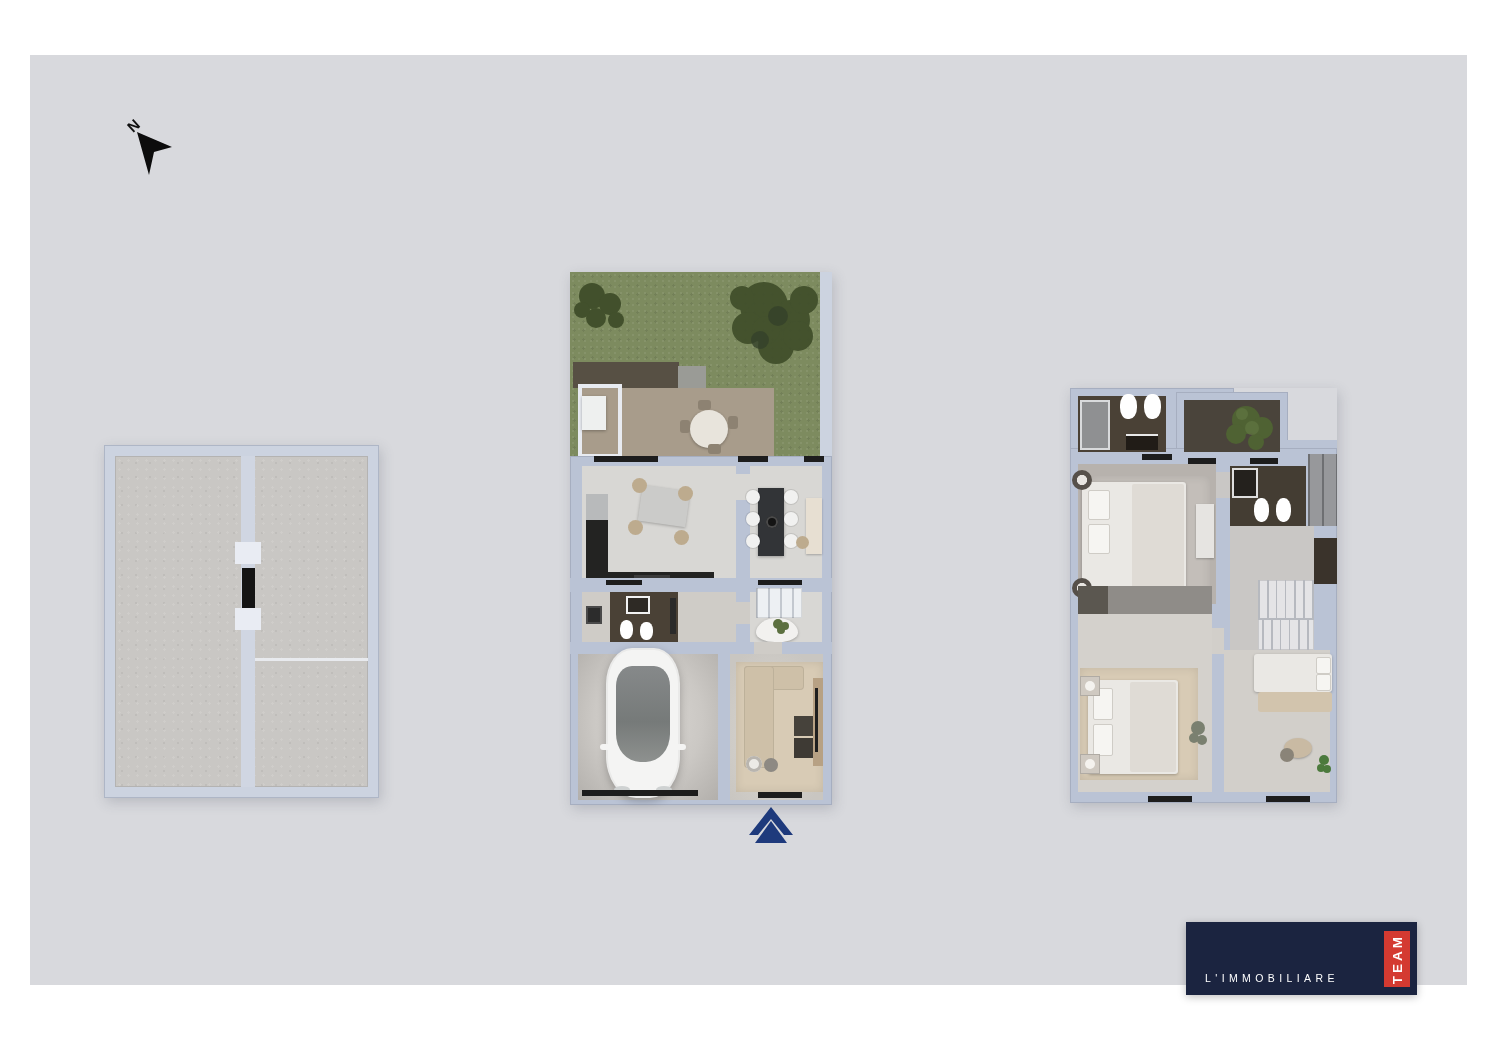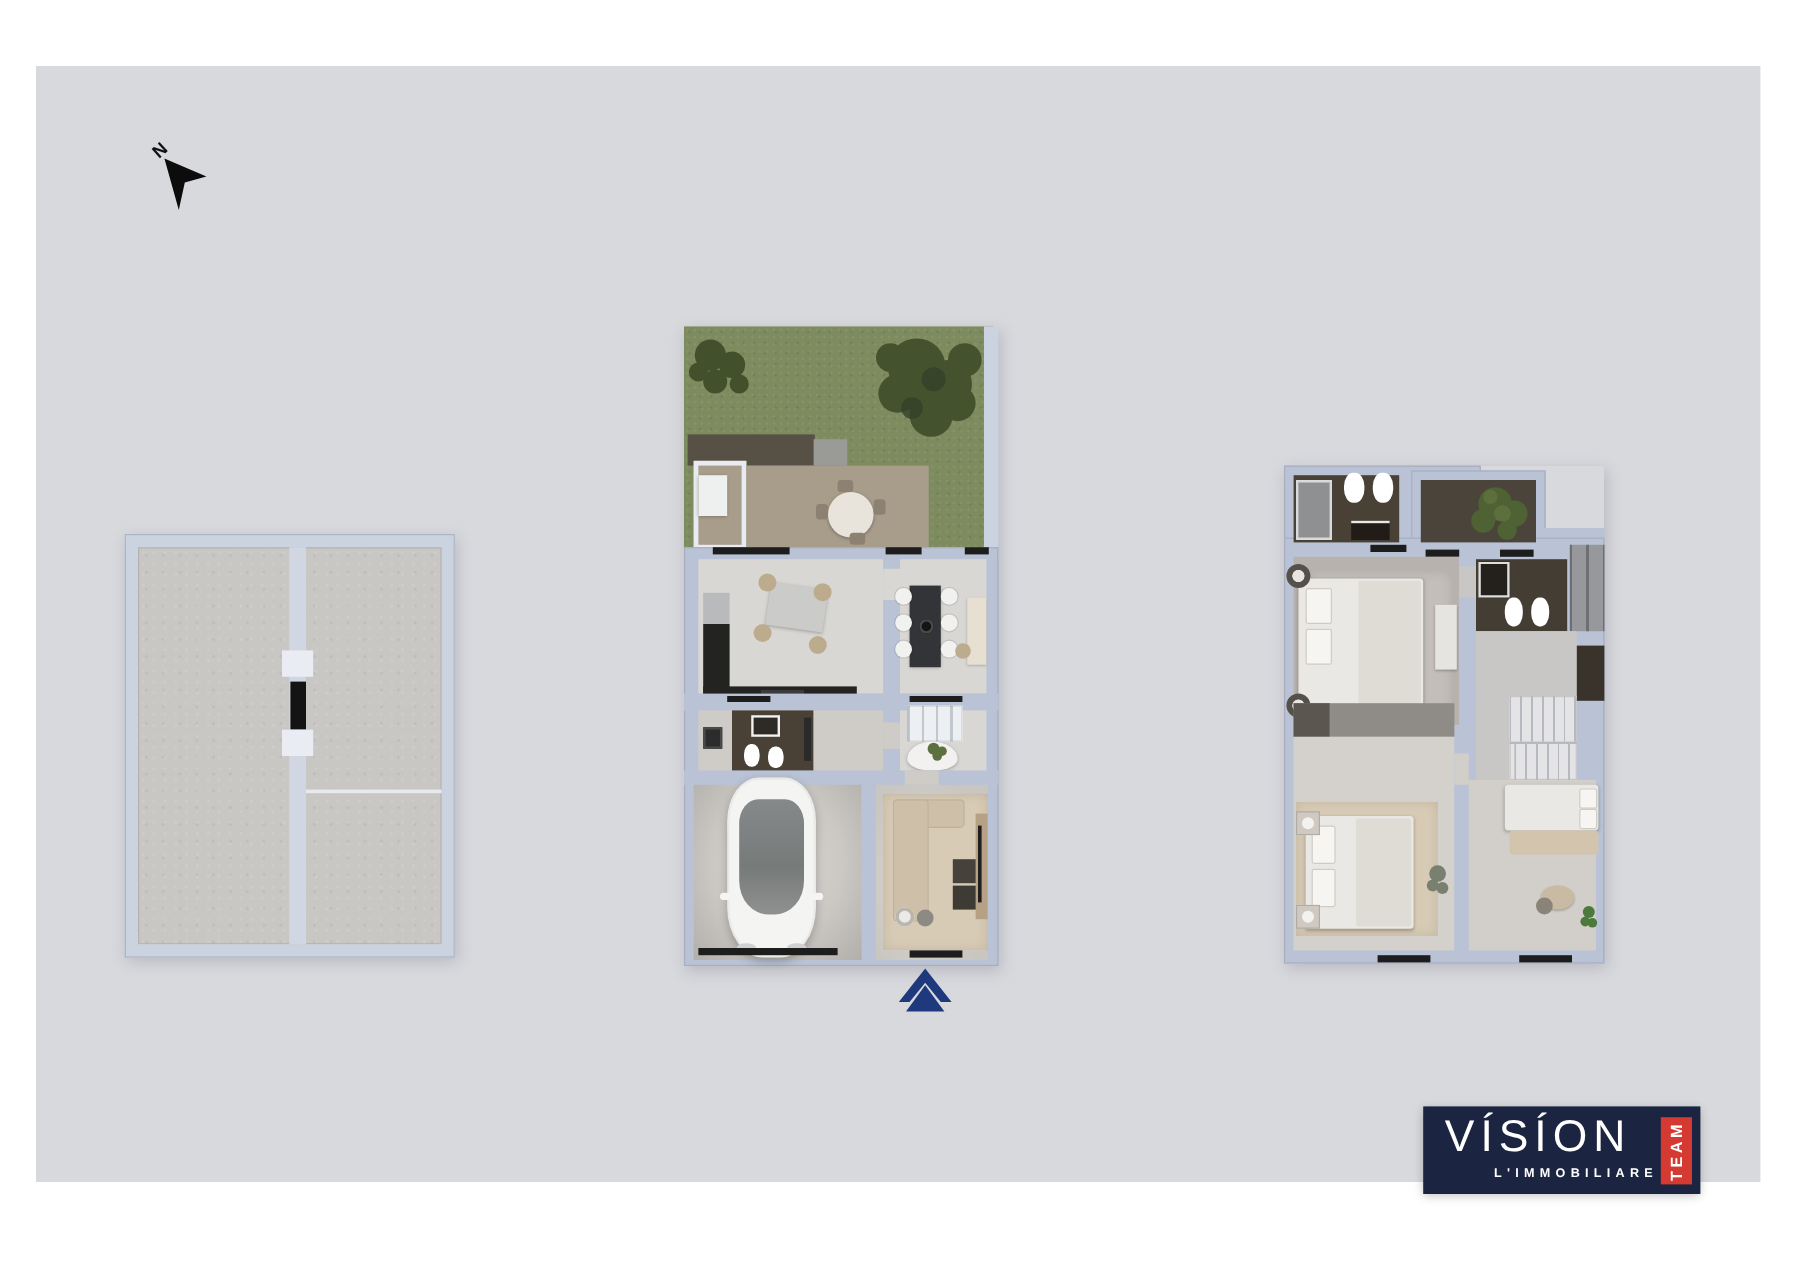--- a/index.html
+++ b/index.html
@@ -55,21 +55,21 @@
   .stairs{background:var(--stairs,#e4e4e6);box-shadow:inset 0 0 0 1px rgba(0,0,0,.12);}
   .flight{background-image:repeating-linear-gradient(90deg,#b6b9bf 0 1.5px,transparent 1.5px 9px);}
   .cabinetG{background:var(--cabinet_gray,#97989b);
     background-image:repeating-linear-gradient(90deg,#6e6f72 0 2px,transparent 2px 14px);}
   .rugG{background:#c3beb9;border-radius:4px;box-shadow:inset 0 0 10px rgba(0,0,0,.10);}
   .shower{background:#8f9092;box-shadow:inset 0 0 0 2px #d9dadc;}
 
   
   .logo{background:var(--logo_navy,#1b2440);box-shadow:0 2px 8px rgba(0,0,0,.25);}
   .logo-brand{color:#fff;font-size:37px;font-weight:400;letter-spacing:5px;white-space:nowrap;}
-  .logo-sub{color:#fff;font-size:10.5px;font-weight:700;letter-spacing:4.4px;white-space:nowrap;margin-left:40px;}
+  .logo-sub{color:#fff;font-size:10.5px;font-weight:400;letter-spacing:4.4px;white-space:nowrap;}
   .logo-badge{background:var(--logo_red,#d43a31);display:flex;align-items:center;justify-content:center;}
   .logo-badge span{writing-mode:vertical-rl;transform:rotate(180deg);color:#fff;
     font-size:13.5px;font-weight:bold;letter-spacing:3px;}
 
   .nlabel{font-size:15px;font-weight:bold;color:#101010;transform:rotate(-42deg);}
   .thr{background:var(--ink,#1d1d1d);}
 </style>
 </head>
 <body>
 
@@ -317,21 +317,20 @@
             <circle cx="8" cy="8" r="5"></circle>
             <circle cx="5" cy="16" r="4"></circle>
             <circle cx="11" cy="17" r="4"></circle>
           </g>
       </svg>
       <div class="a thr" style="left:78px;top:408px;width:44px;height:6px;"></div>
       <div class="a thr" style="left:196px;top:408px;width:44px;height:6px;"></div>
     </div>
 
     <div class="a logo" style="left:1156px;top:867px;width:231px;height:73px;">
-      <div class="a logo-brand" style="left:18px;top:4px;">VÍSÍON</div>
       <div class="a logo-sub" style="left:19px;top:50px;">L'IMMOBILIARE</div>
       <div class="a logo-badge" style="right:7px;top:9px;width:26px;height:56px;">
         <span>TEAM</span>
       </div>
     </div>
 
   </div>
 </div>
 
 </body></html>

